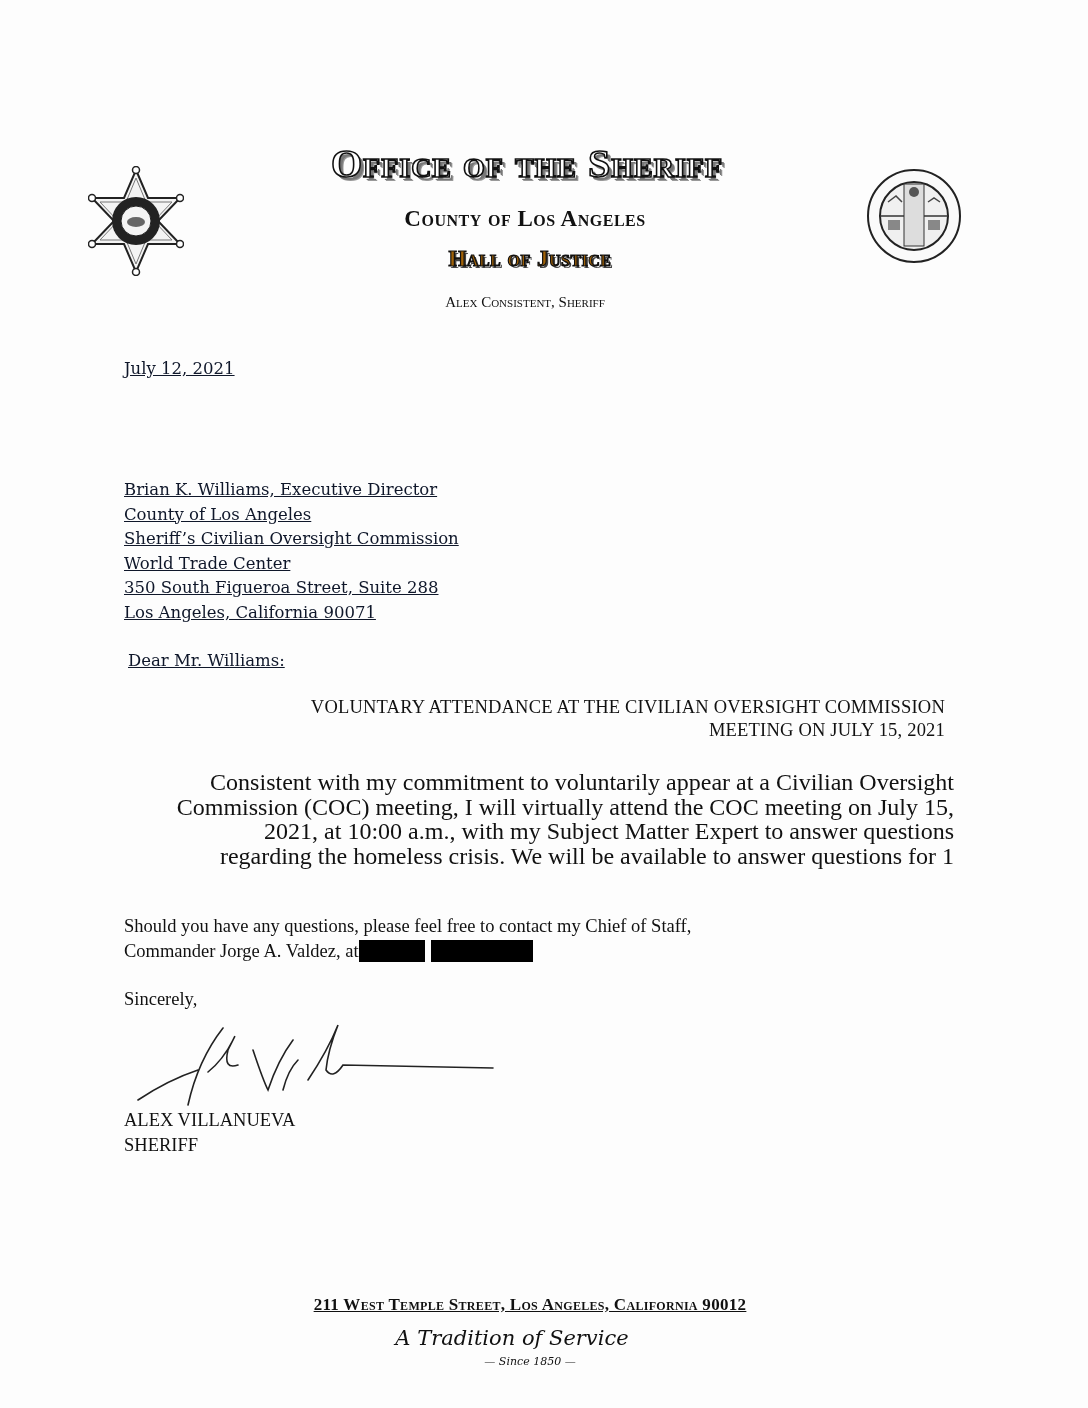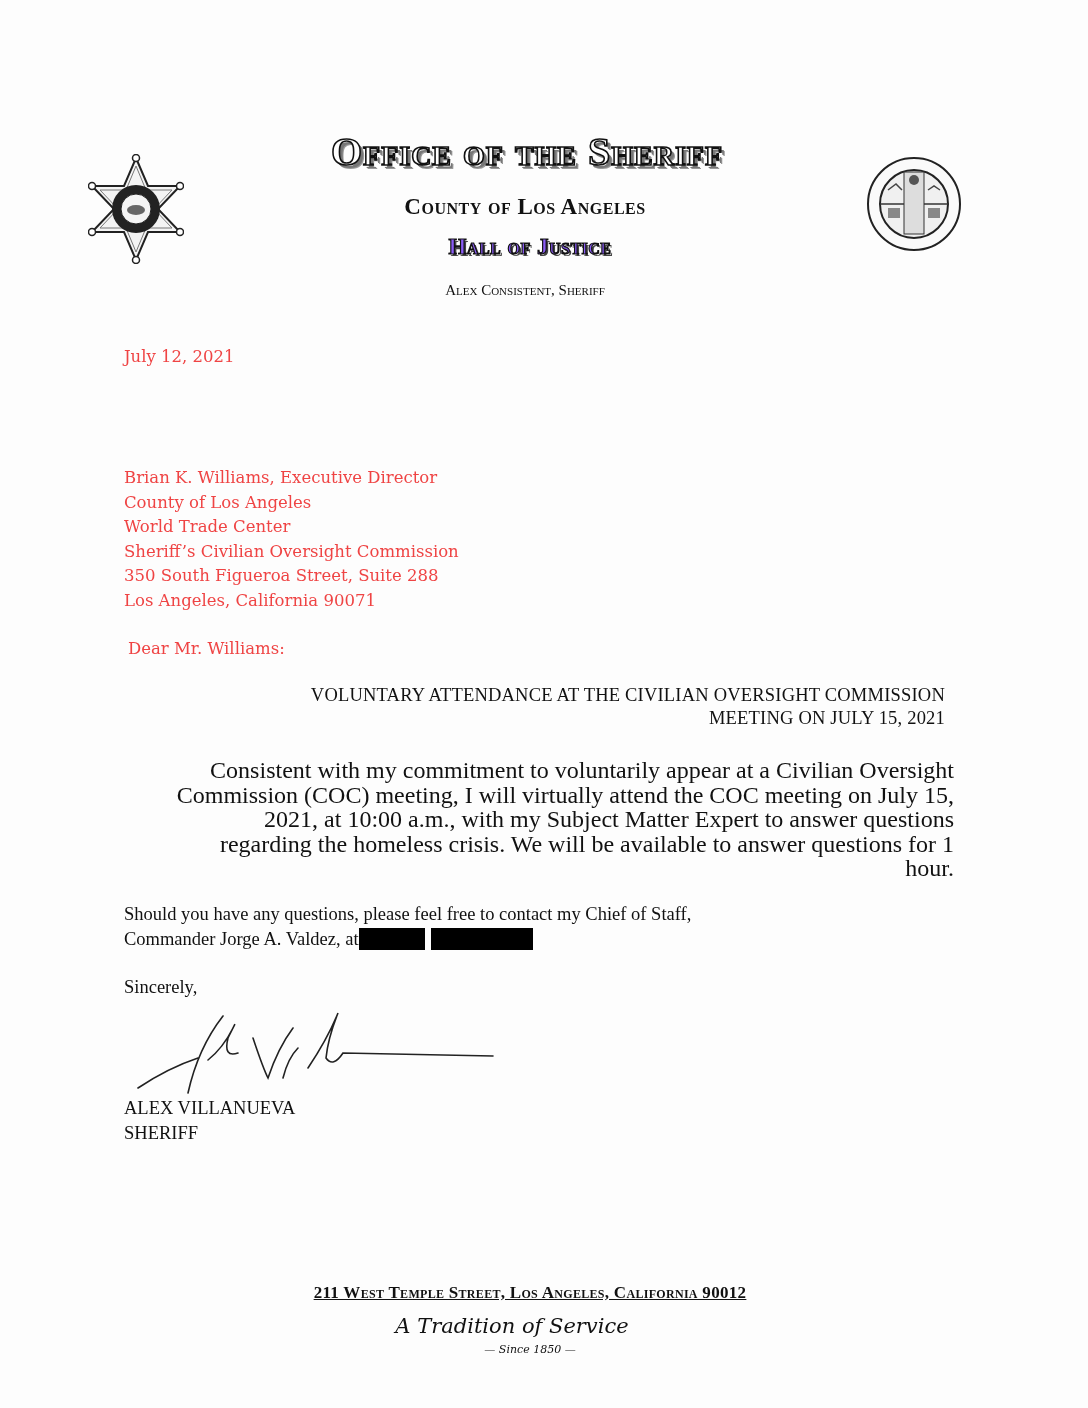--- a/index.html
+++ b/index.html
@@ -1,46 +1,46 @@
 <!DOCTYPE html>
 <html><head>
   <meta charset="utf-8">
   <style>
     html, body { margin: 0; padding: 0; background: #ffffff; }
     body { width: 1088px; height: 1408px; position: relative; overflow: hidden; color: #111; }
     .page { position: absolute; left: 0; top: 0; width: 1088px; height: 1408px; background: #fdfdfd; }
-    .abs { position: absolute; }
+    .abs { position: absolute; margin-top: 12px; }
 
     
     .hdr-title {
       left: 222px; top: 128px; width: 610px; text-align: center;
       font-family: "Liberation Serif", serif; font-weight: bold;
       font-size: 40px; letter-spacing: 1px; color: #fff;
       -webkit-text-stroke: 1.6px #111;
       text-shadow: 3px 3px 0 #777, 4px 4px 0 #999;
       font-variant: small-caps;
     }
     .hdr-county {
       left: 300px; top: 194px; width: 450px; text-align: center;
       font-family: "Liberation Serif", serif; font-weight: bold; font-size: 23px;
       font-variant: small-caps; letter-spacing: 0.5px;
     }
     .hdr-hall {
       left: 395px; top: 234px; width: 270px; text-align: center;
       font-family: "Liberation Serif", serif; font-weight: bold; font-size: 23px;
-      color: #8b5cf6; -webkit-text-stroke: 1.2px #111;
+      color: #a16207; -webkit-text-stroke: 1.2px #111;
       text-shadow: 2px 2px 0 #444; font-variant: small-caps; letter-spacing: 0.5px;
     }
     .hdr-sheriff {
       left: 380px; top: 282px; width: 290px; text-align: center;
       font-family: "Liberation Serif", serif; font-size: 15px; font-variant: small-caps;
     }
 
     
-    .body-text { font-family: "DejaVu Serif", serif; font-size: 16.5px; line-height: 24.5px; color: #ef4444; }
+    .body-text { font-family: "DejaVu Serif", serif; font-size: 16.5px; line-height: 24.5px; color: #0f172a; text-decoration: underline; }
     .date { left: 124px; top: 345px; }
     .addr { left: 124px; top: 466px; }
     .addr div { white-space: nowrap; }
     .salutation { left: 128px; top: 637px; }
     .subject {
       left: 130px; top: 684px; width: 815px; text-align: right;
       font-family: "Liberation Serif", serif; font-size: 18.5px; line-height: 23px; letter-spacing: 0.2px;
     }
     .para1 { left: 124px; top: 758px; width: 830px; font-family: "Liberation Serif", serif; font-size: 24px; line-height: 24.5px; text-align: right; }
     .para1 div, .para2 div { white-space: nowrap; }
@@ -101,39 +101,38 @@
   <div class="abs hdr-title">Office of the Sheriff</div>
   <div class="abs hdr-county">County of Los Angeles</div>
   <div class="abs hdr-hall">Hall of Justice</div>
   <div class="abs hdr-sheriff">Alex Consistent, Sheriff</div>
 
   <div class="abs body-text date">July 12, 2021</div>
 
   <div class="abs body-text addr">
     <div>Brian K. Williams, Executive Director</div>
     <div>County of Los Angeles</div>
+    <div>Sheriff’s Civilian Oversight Commission</div>
     <div>World Trade Center</div>
-    <div>Sheriff’s Civilian Oversight Commission</div>
     <div>350 South Figueroa Street, Suite 288</div>
     <div>Los Angeles, California  90071</div>
   </div>
 
   <div class="abs body-text salutation">Dear Mr. Williams:</div>
 
   <div class="abs subject">
     <div>VOLUNTARY ATTENDANCE AT THE CIVILIAN OVERSIGHT COMMISSION</div>
     <div>MEETING ON JULY 15, 2021</div>
   </div>
 
   <div class="abs para1">
     <div>Consistent with my commitment to voluntarily appear at a Civilian Oversight</div>
     <div>Commission (COC) meeting, I will virtually attend the COC meeting on July 15,</div>
     <div>2021, at 10:00 a.m., with my Subject Matter Expert to answer questions</div>
     <div>regarding the homeless crisis.  We will be available to answer questions for 1</div>
-    <div>hour.</div>
   </div>
 
   <div class="abs para2">
     <div>Should you have any questions, please feel free to contact my Chief of Staff,</div>
     <div>
       <span>Commander Jorge A. Valdez, at</span><span class="redact" style="width:66px;"></span><span class="redact" style="width:102px; margin-left:6px;"></span>
     </div>
   </div>
 
   <div class="abs closing">Sincerely,</div>

